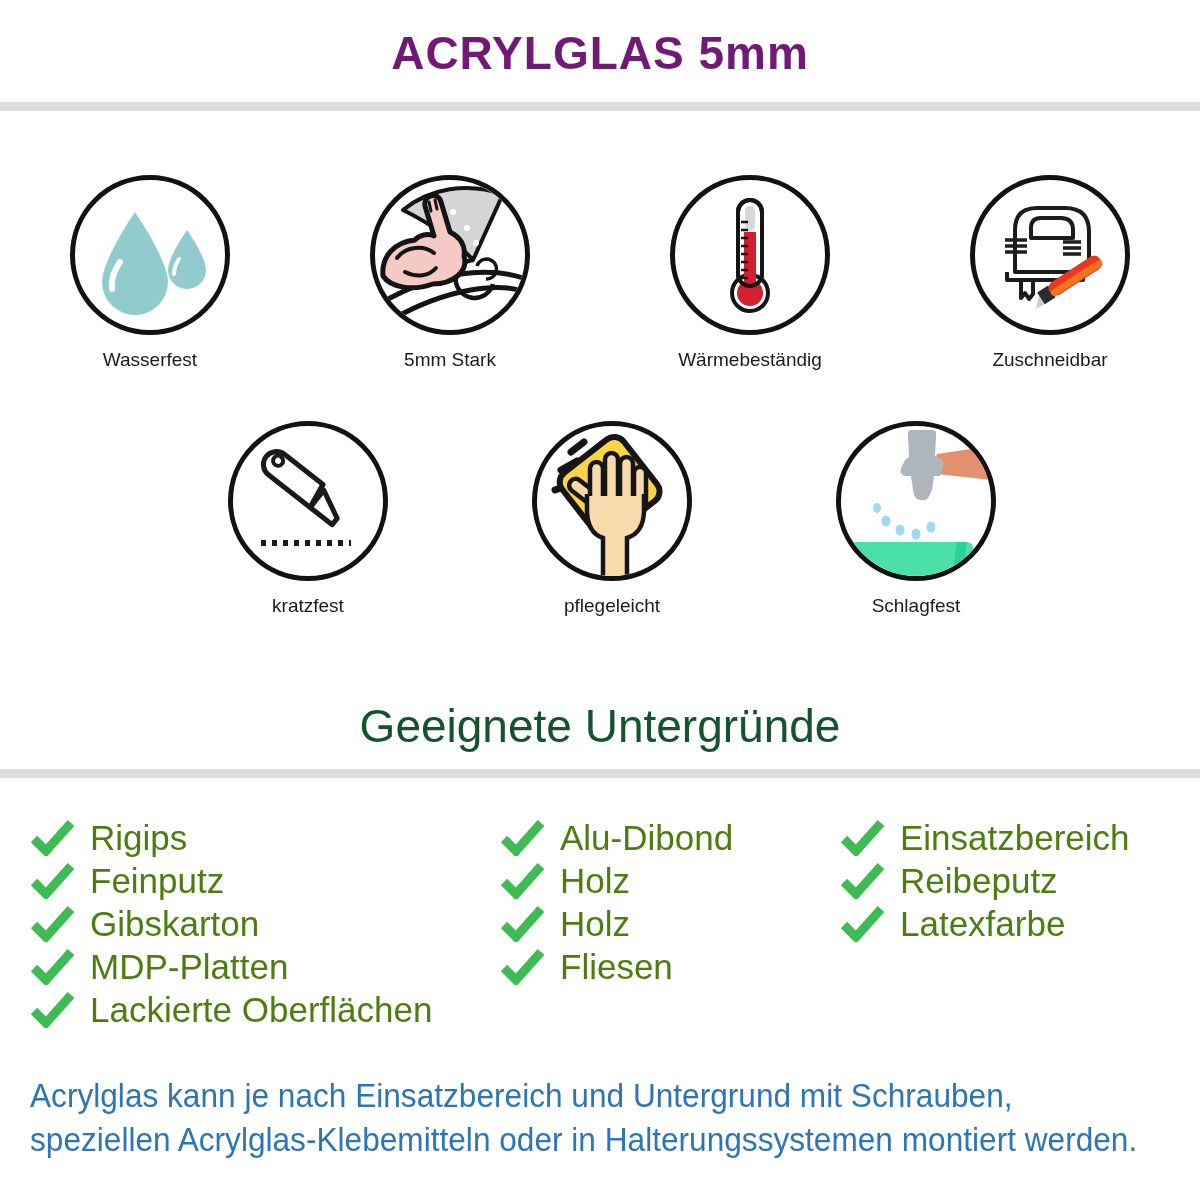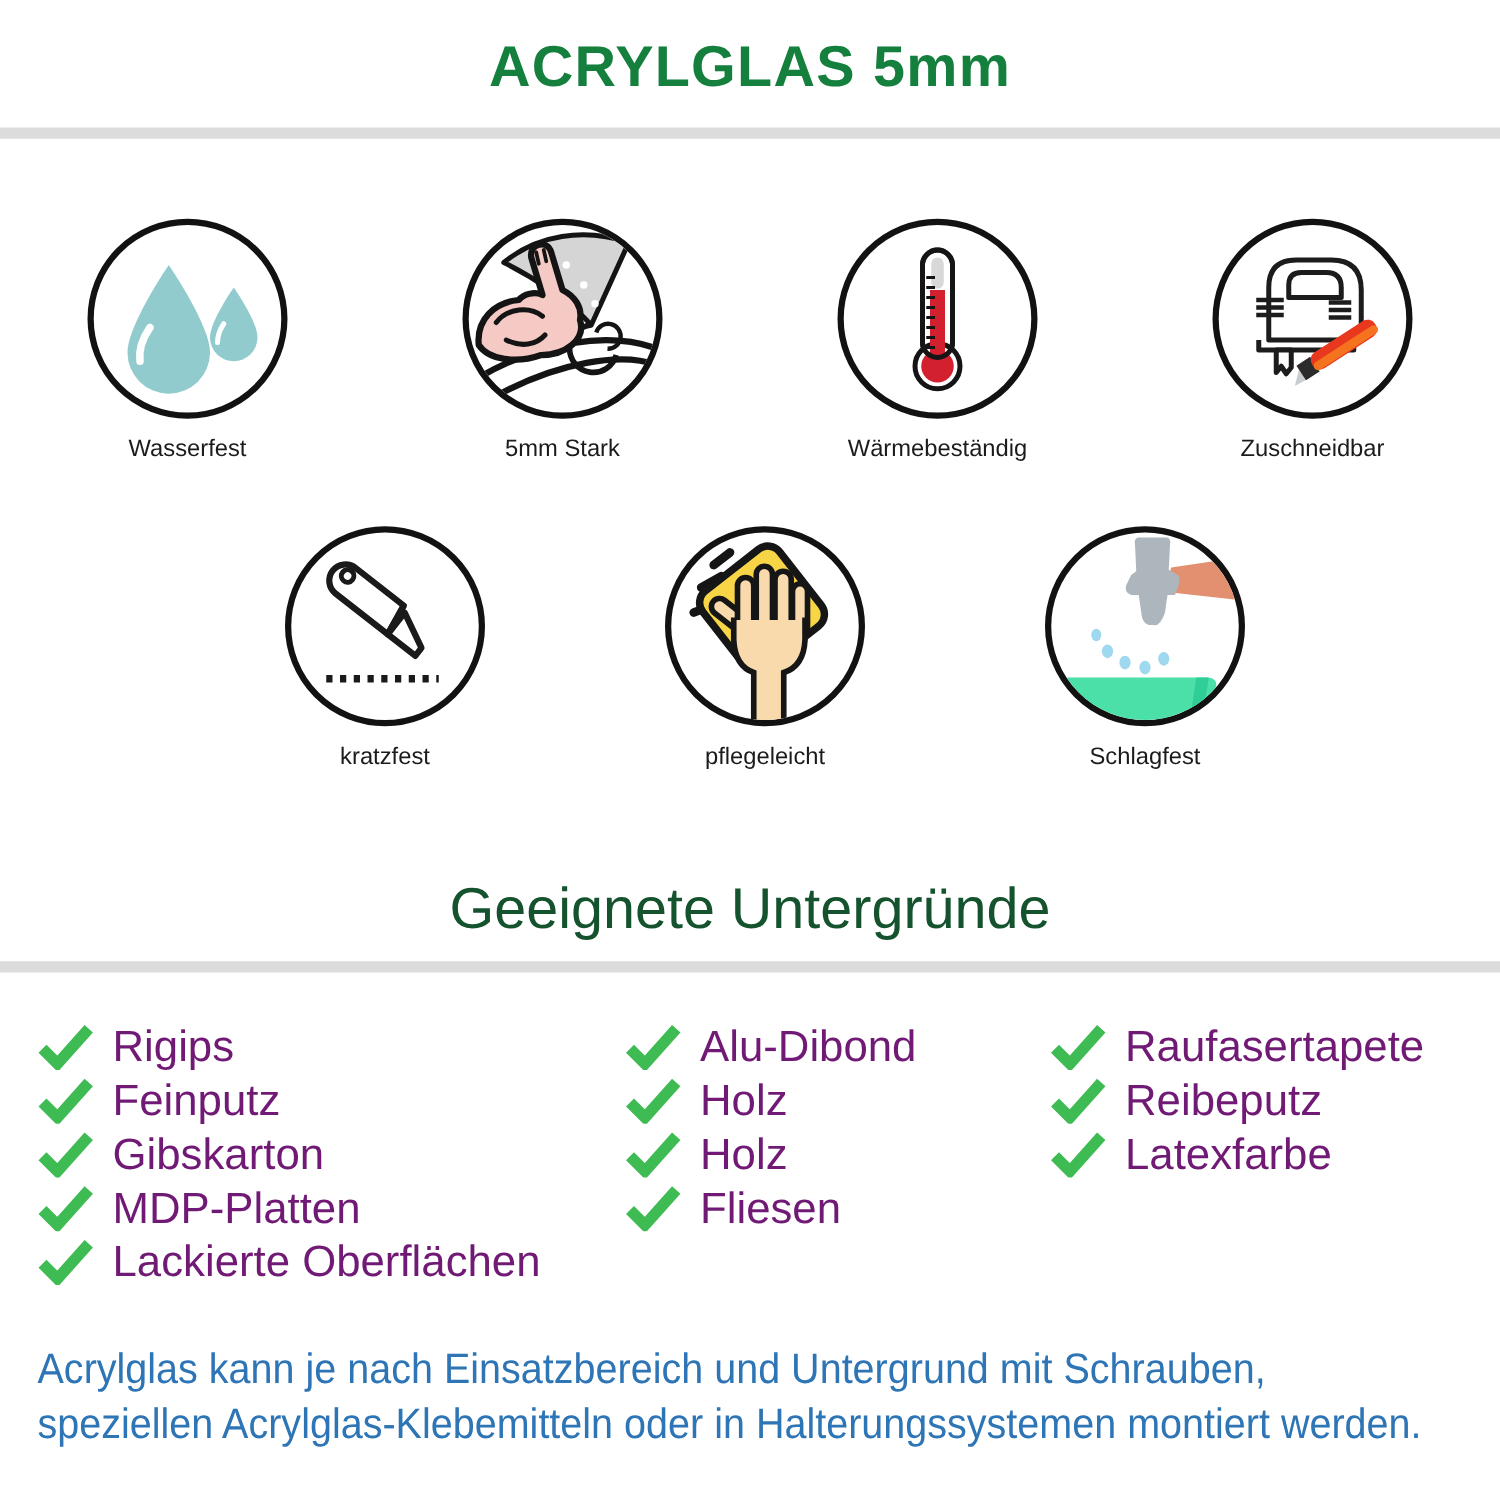--- a/index.html
+++ b/index.html
@@ -1,38 +1,38 @@
 <!DOCTYPE html>
 <html><head>
 <meta charset="utf-8">
 <style>
   html,body{margin:0;padding:0;background:#fff;}
   .canvas{position:relative;width:1200px;height:1200px;background:#ffffff;overflow:hidden;
           font-family:"Liberation Sans", sans-serif;}
   .title{padding-top:26px;margin:0;text-align:center;font-size:46px;font-weight:600;
-         color:#15803d;letter-spacing:1px;}
+         color:#701a75;letter-spacing:1px;}
   .divider{height:9px;background:#DCDCDC;margin-top:22px;}
   .divider.second{margin-top:16px;}
   .feature-row{display:flex;}
   .feature-row.row1{margin-top:64px;}
   .feature-row.row1 .feature{width:25%;}
   .feature-row.row2{margin-top:50px;margin-left:156px;width:912px;}
   .feature-row.row2 .feature{width:304px;}
   .feature{display:flex;flex-direction:column;align-items:center;}
   .circle{width:150px;height:150px;border:5px solid #121212;border-radius:50%;
           overflow:hidden;background:#fff;flex:0 0 auto;}
   .circle svg{display:block;width:150px;height:150px;}
   .feature-label{margin-top:14px;font-size:19px;color:#1b1b1b;}
   .surfaces-title{margin:82px 0 0 0;text-align:center;font-size:46px;font-weight:500;color:#14532d;}
   .surface-grid{display:flex;margin-top:38px;padding-left:30px;}
   .scol{display:flex;flex-direction:column;}
   .scol-1{width:470px;}
   .scol-2{width:340px;}
   .scol-3{flex:1;}
-  .sitem{display:flex;align-items:center;height:43px;gap:14px;font-size:35px;color:#701a75;white-space:nowrap;}
+  .sitem{display:flex;align-items:center;height:43px;gap:14px;font-size:35px;color:#4d7c0f;white-space:nowrap;}
   .check{flex:0 0 auto;}
   .footer{margin:42px 0 0 30px;font-size:34px;color:#2E75B6;line-height:44px;
           transform:scaleX(0.93);transform-origin:left top;width:1240px;}
   .footer span{display:block;}
 </style>
 </head>
 <body>
 
 <div class="canvas">
 
@@ -237,21 +237,21 @@
           </svg>
         <span>Fliesen</span>
       </div>
     </div>
 
     <div class="scol scol-3">
       <div class="sitem">
         <svg class="check" width="46" height="37" viewBox="0 0 46 37">
             <polyline points="4,20 16,32 41,4" fill="none" stroke="#3FBB54" stroke-width="9"></polyline>
           </svg>
-        <span>Raufasertapete</span>
+        <span>Einsatzbereich</span>
       </div>
       <div class="sitem">
         <svg class="check" width="46" height="37" viewBox="0 0 46 37">
             <polyline points="4,20 16,32 41,4" fill="none" stroke="#3FBB54" stroke-width="9"></polyline>
           </svg>
         <span>Reibeputz</span>
       </div>
       <div class="sitem">
         <svg class="check" width="46" height="37" viewBox="0 0 46 37">
             <polyline points="4,20 16,32 41,4" fill="none" stroke="#3FBB54" stroke-width="9"></polyline>

